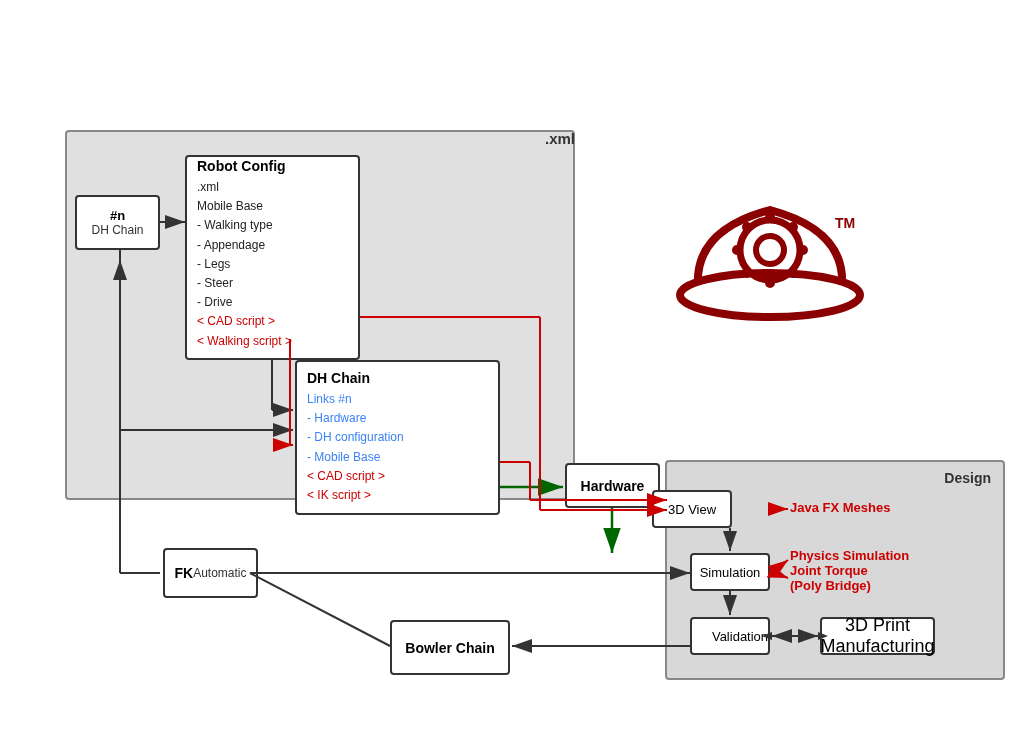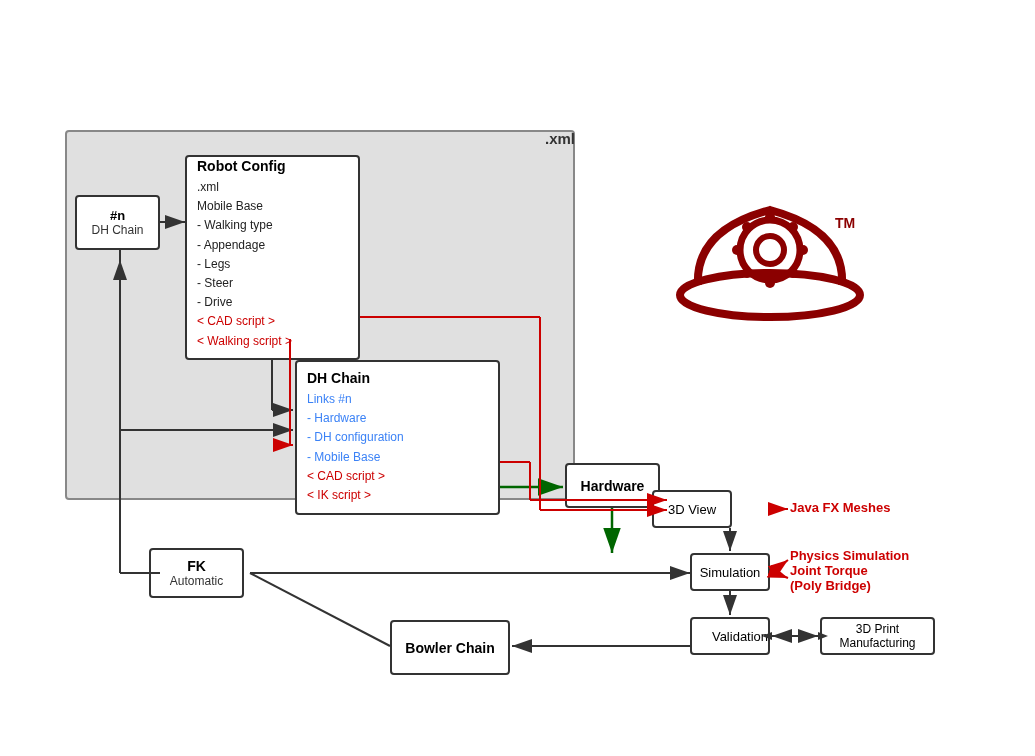--- a/index.html
+++ b/index.html
@@ -141,28 +141,28 @@
       align-items: center;
       justify-content: center;
       font-weight: bold;
       font-size: 14px;
     }
 
     
     .fk-box {
       position: absolute;
       top: 548px;
-      left: 149px;
+      left: 163px;
       width: 95px;
       height: 50px;
       background: #fff;
       border: 2px solid #333;
       border-radius: 4px;
       display: flex;
-      flex-direction: column;
+      flex-direction: row;
       align-items: center;
       justify-content: center;
     }
 
     .fk-box .title {
       font-weight: bold;
       font-size: 14px;
     }
 
     .fk-box .subtitle {
@@ -264,21 +264,21 @@
       top: 617px;
       left: 820px;
       width: 115px;
       height: 38px;
       background: #fff;
       border: 2px solid #333;
       border-radius: 4px;
       display: flex;
       align-items: center;
       justify-content: center;
-      font-size: 12px;
+      font-size: 18px;
       text-align: center;
     }
 
     
     .javafx-text {
       position: absolute;
       top: 500px;
       left: 790px;
       color: #c00;
       font-size: 13px;
@@ -350,20 +350,23 @@
 
   <div class="fk-box">
     <div class="title">FK</div>
     <div class="subtitle">Automatic</div>
   </div>
 
   <div class="bowler-studio-box">
     <span>Bowler Chain</span>
   </div>
 
+  <div class="design-box">
+    <div class="design-label">Design</div>
+  </div>
 
   <div class="view-3d-box">
     <span>3D View</span>
   </div>
 
   <div class="simulation-box">
     <span>Simulation</span>
   </div>
 
   <div class="validation-box">

